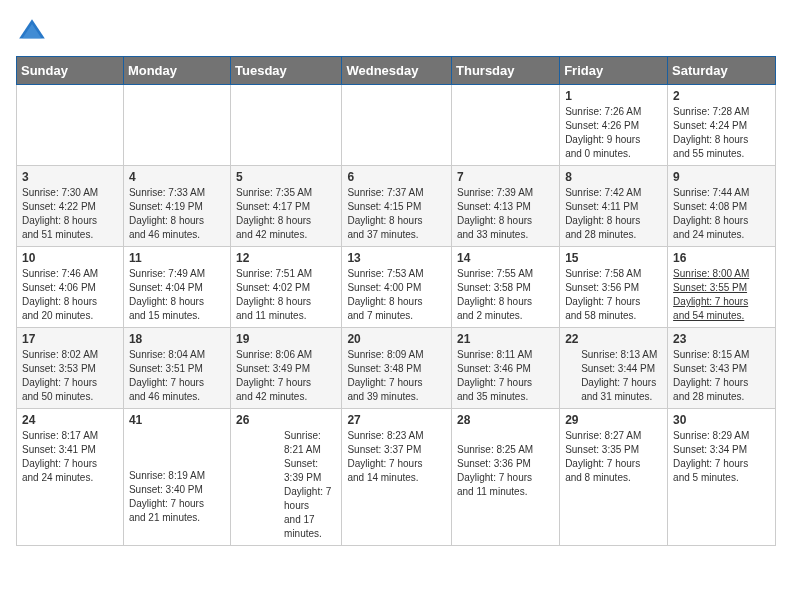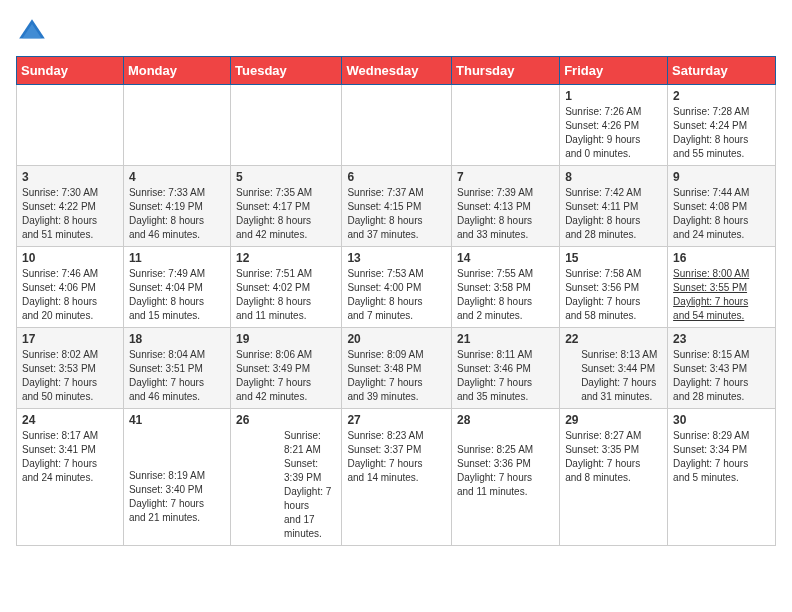--- a/index.html
+++ b/index.html
@@ -44,21 +44,21 @@
     }
     .subtitle {
       font-size: 15px;
       color: #333;
     }
     .calendar {
       width: 100%;
       border-collapse: collapse;
     }
     .calendar th {
-      background: #ef4444;
+      background: #737373;
       color: #fff;
       font-size: 13px;
       font-weight: bold;
       padding: 6px 4px;
       text-align: left;
       border: 1px solid #1a5fa0;
     }
     .calendar td {
       vertical-align: top;
       border: 1px solid #ccc;

